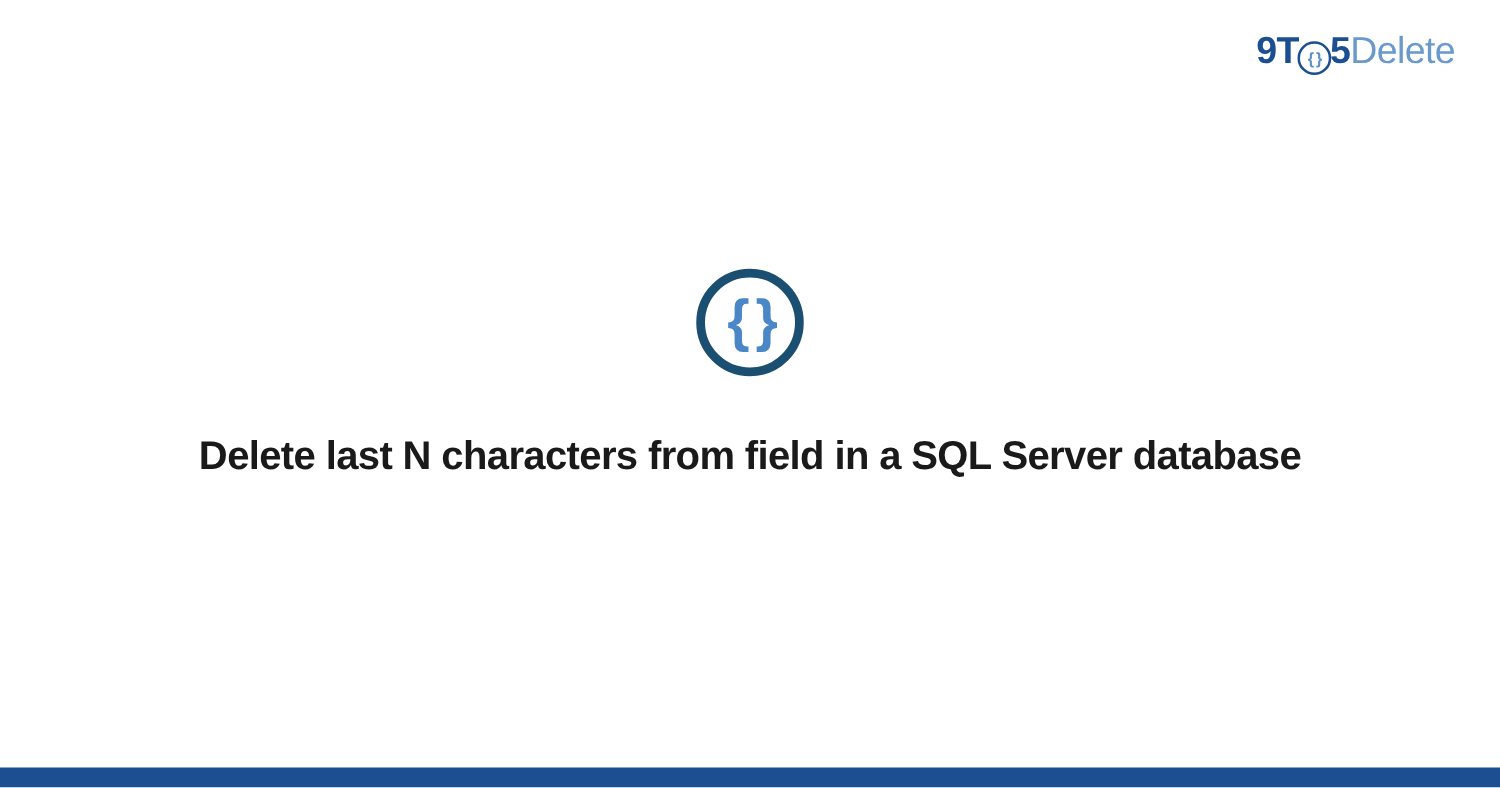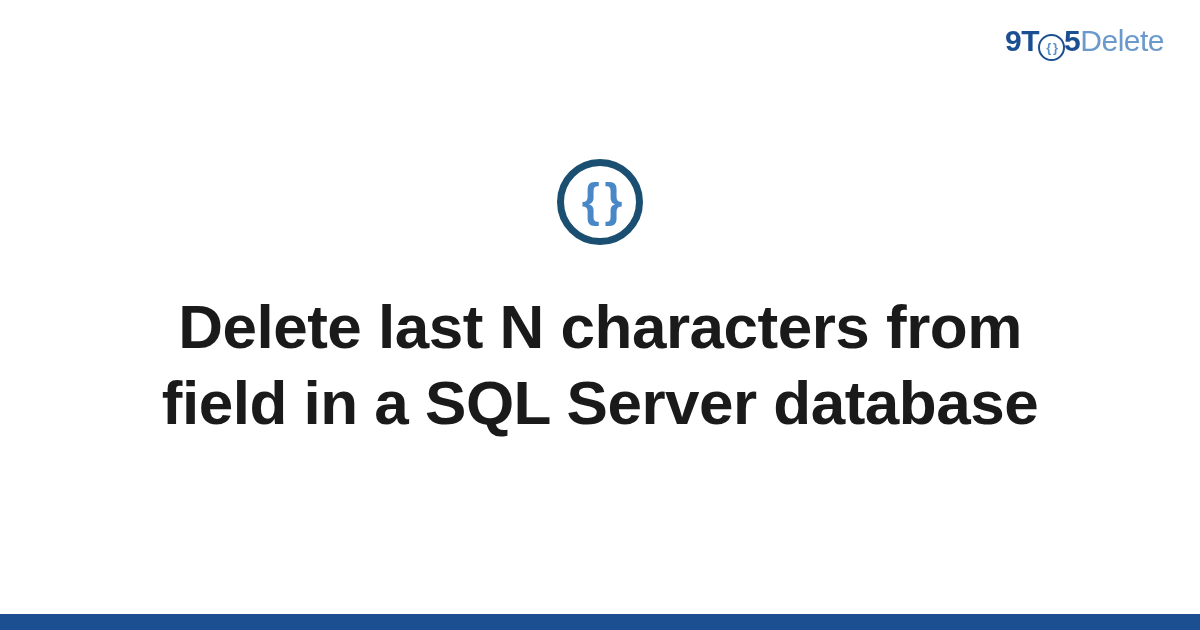--- a/index.html
+++ b/index.html
@@ -78,21 +78,21 @@
     .badge-inner {
       color: #4a87c7;
       font-size: 46px;
       font-weight: 800;
       letter-spacing: -4px;
       line-height: 1;
       position: relative;
       top: -2px;
     }
     .title {
-      font-size: 62px;
+      font-size: 32px;
       font-weight: 700;
       color: #1a1a1a;
       text-align: center;
       line-height: 1.22;
       max-width: 960px;
       letter-spacing: -0.5px;
     }
     .footer-bar {
       position: absolute;
       bottom: 0;

